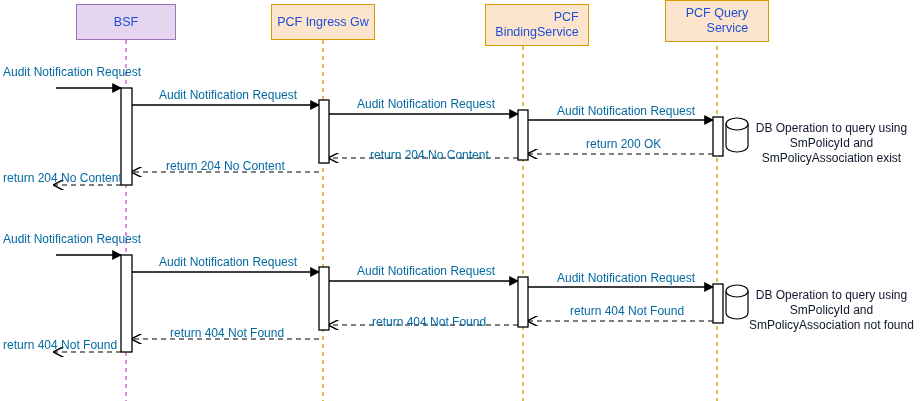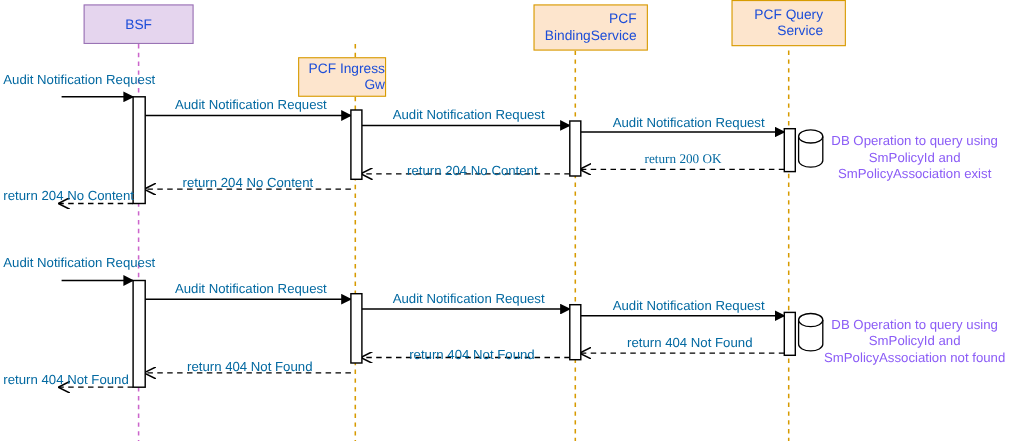--- a/index.html
+++ b/index.html
@@ -45,21 +45,21 @@
     font-size: 12px;
     line-height: 14px;
     color: #0369a1;
     white-space: nowrap;
     text-align: center;
   }
   .note-label {
     position: absolute;
     font-size: 12px;
     line-height: 15px;
-    color: #8b5cf6;
+    color: #0f172a;
     text-align: center;
     white-space: pre-line;
   }
 </style>
 </head>
 <body>
 
 <div id="diagram-root">
 
   <svg id="diagram-svg" viewBox="0 0 923 401" xmlns="http://www.w3.org/2000/svg">
@@ -112,32 +112,32 @@
         </g>
         <g>
           <path d="M 726 291 L 726 313 A 11 6 0 0 0 748 313 L 748 291" fill="#ffffff" stroke="#000000" stroke-width="1.2"></path>
           <ellipse cx="737" cy="291" rx="11" ry="6" fill="#ffffff" stroke="#000000" stroke-width="1.2"></ellipse>
         </g>
       </g>
   </svg>
 
   <div id="participants-layer">
       <div class="lifeline-box" style="left: 76px; top: 4px; width: 100px; height: 36px; background: rgb(229, 213, 238); border-color: rgb(154, 115, 181);">BSF</div>
-      <div class="lifeline-box" style="left: 271px; top: 4px; width: 80px; height: 36px; background: rgb(253, 229, 205); border-color: rgb(215, 155, 0); margin-top: 48px;">PCF Ingress Gw</div>
+      <div class="lifeline-box" style="left: 271px; top: 4px; width: 104px; height: 36px; background: rgb(253, 229, 205); border-color: rgb(215, 155, 0);">PCF Ingress Gw</div>
       <div class="lifeline-box" style="left: 485px; top: 4px; width: 104px; height: 42px; background: rgb(253, 229, 205); border-color: rgb(215, 155, 0);">PCF
 BindingService</div>
       <div class="lifeline-box" style="left: 665px; top: 0; width: 104px; height: 42px; background: rgb(253, 229, 205); border-color: rgb(215, 155, 0);">PCF Query
 Service</div>
     </div>
   <div id="labels-layer">
       <div class="msg-label" style="left: 3px; top: 65px;">Audit Notification Request</div>
       <div class="msg-label" style="left: 159px; top: 88px;">Audit Notification Request</div>
       <div class="msg-label" style="left: 357px; top: 97px;">Audit Notification Request</div>
       <div class="msg-label" style="left: 557px; top: 104px;">Audit Notification Request</div>
-      <div class="msg-label" style="left: 586px; top: 137px; font-family: Liberation Serif, serif;">return 200 OK</div>
+      <div class="msg-label" style="left: 586px; top: 137px;">return 200 OK</div>
       <div class="msg-label" style="left: 370px; top: 148px;">return 204 No Content</div>
       <div class="msg-label" style="left: 166px; top: 159px;">return 204 No Content</div>
       <div class="msg-label" style="left: 3px; top: 171px;">return 204 No Content</div>
       <div class="msg-label" style="left: 3px; top: 232px;">Audit Notification Request</div>
       <div class="msg-label" style="left: 159px; top: 255px;">Audit Notification Request</div>
       <div class="msg-label" style="left: 357px; top: 264px;">Audit Notification Request</div>
       <div class="msg-label" style="left: 557px; top: 271px;">Audit Notification Request</div>
       <div class="msg-label" style="left: 570px; top: 304px;">return 404 Not Found</div>
       <div class="msg-label" style="left: 372px; top: 315px;">return 404 Not Found</div>
       <div class="msg-label" style="left: 170px; top: 326px;">return 404 Not Found</div>

